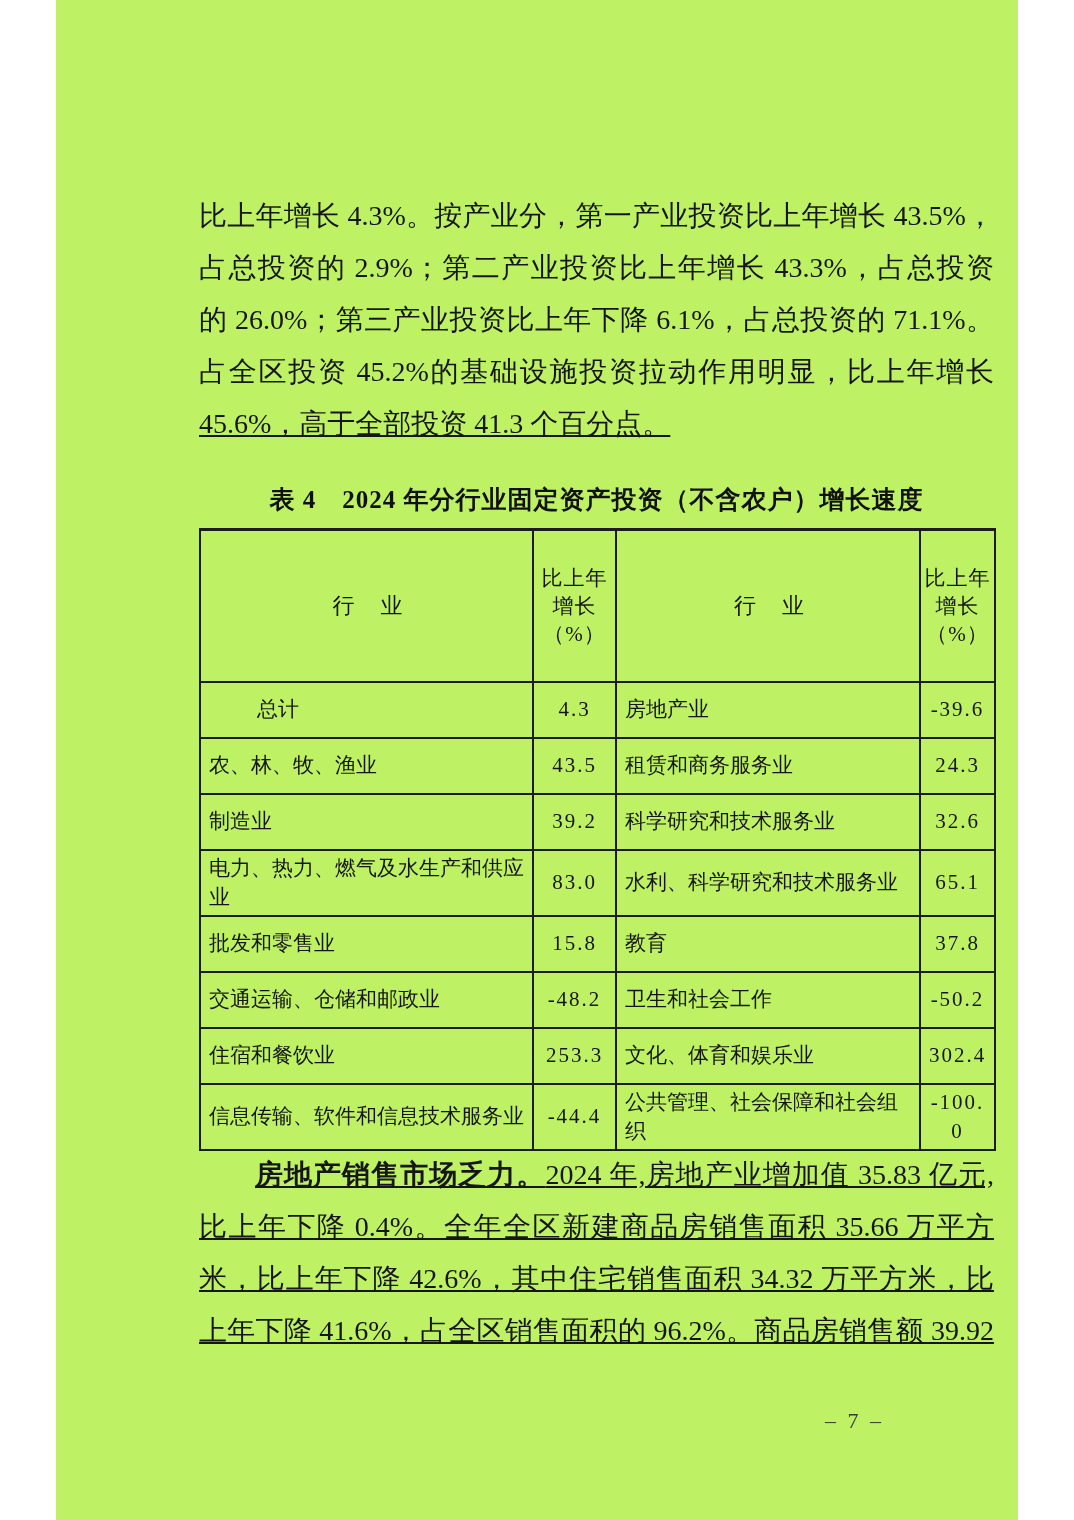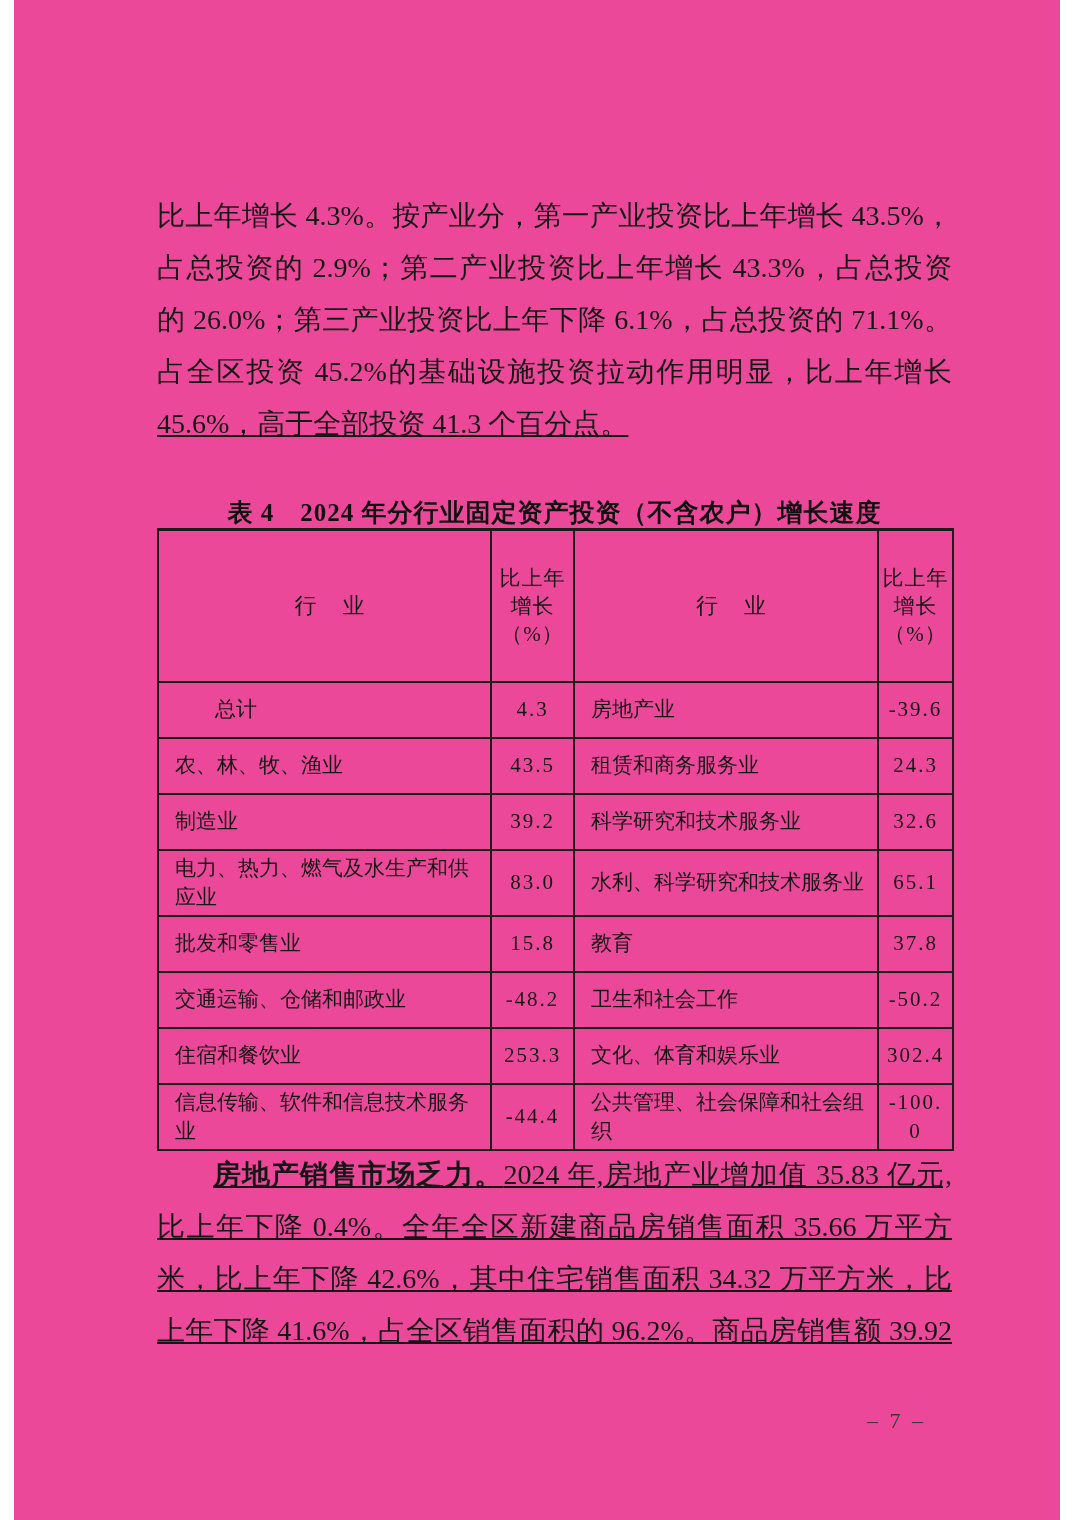--- a/index.html
+++ b/index.html
@@ -1,22 +1,22 @@
 <!DOCTYPE html>
 <html lang="zh"><head>
 <meta charset="utf-8">
 <style>
   * { margin: 0; padding: 0; box-sizing: border-box; }
   html, body { background: #ffffff; }
   .page {
     position: relative;
-    width: 1046px;
+    width: 962px;
     height: 1520px;
     margin: 0 auto;
-    background: #ec4899;
+    background: #bef264;
     color: #141414;
     font-family: "Liberation Serif", "DejaVu Serif", serif;
     overflow: hidden;
   }
   
   .para {
     position: absolute;
     left: 143px;
     width: 795px;
     font-size: 28px;
@@ -27,21 +27,21 @@
   .para2 { top: 1149px; text-decoration: underline; }
   .tline { width: 100%; }
   .just { text-align: justify; text-align-last: justify; }
   .last-left { text-align: left; text-align-last: left; text-decoration: underline; }
   .indent-first { text-indent: 56px; }
   .bold-lead { font-weight: bold; }
   
   .table-title {
     position: absolute;
     left: 143px;
-    top: 496px;
+    top: 483px;
     width: 795px;
     text-align: center;
     font-size: 25px;
     font-weight: bold;
     color: #111111;
     letter-spacing: 1px;
   }
   
   .tbl {
     position: absolute;
@@ -61,21 +61,21 @@
     border: 2px solid #1c1c1c;
     vertical-align: middle;
     font-weight: normal;
   }
   .tbl thead th { border-top: 3px solid #1c1c1c; }
   .tbl thead tr { height: 152px; }
   .tbl tbody tr { height: 56px; }
   .tbl tbody tr.tall { height: 63px; }
   .c-ind {
     text-align: left;
-    padding: 3px 4px 3px 16px;
+    padding: 3px 4px 3px 8px;
     line-height: 29px;
     letter-spacing: 0px;
   }
   .c-val {
     text-align: center;
     padding: 2px 2px;
     letter-spacing: 2px;
   }
   th.c-ind { text-align: center; font-size: 22px; letter-spacing: 2px; }
   th.c-val { white-space: pre-line; line-height: 28px; font-size: 21px; letter-spacing: 1px; }

